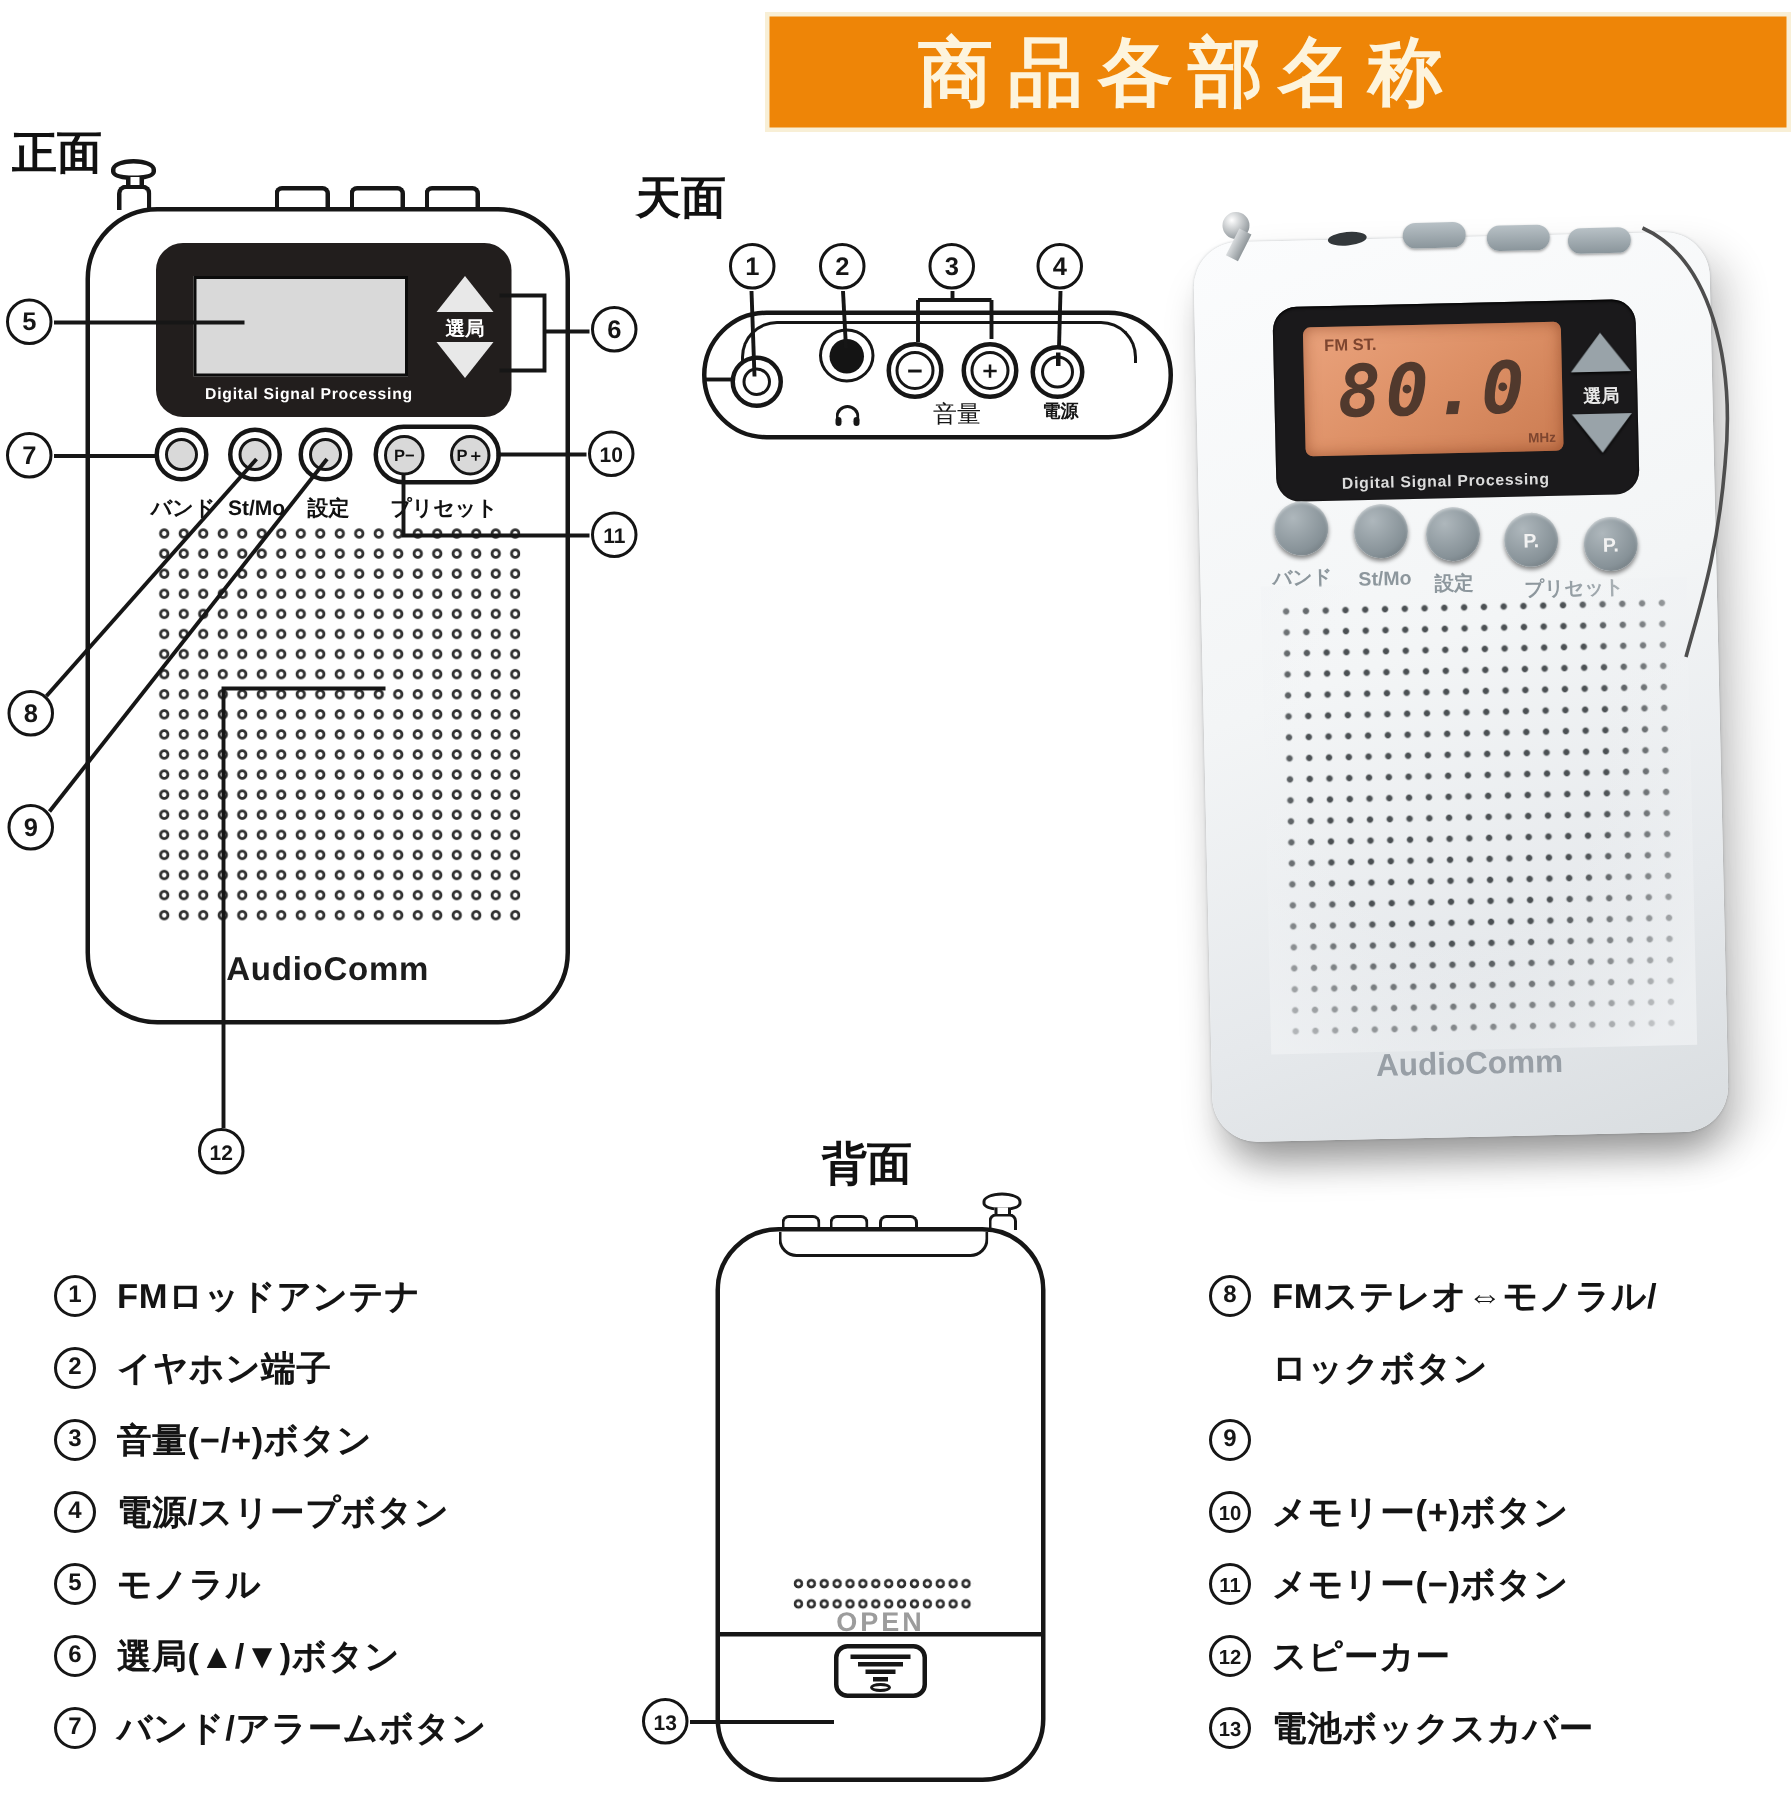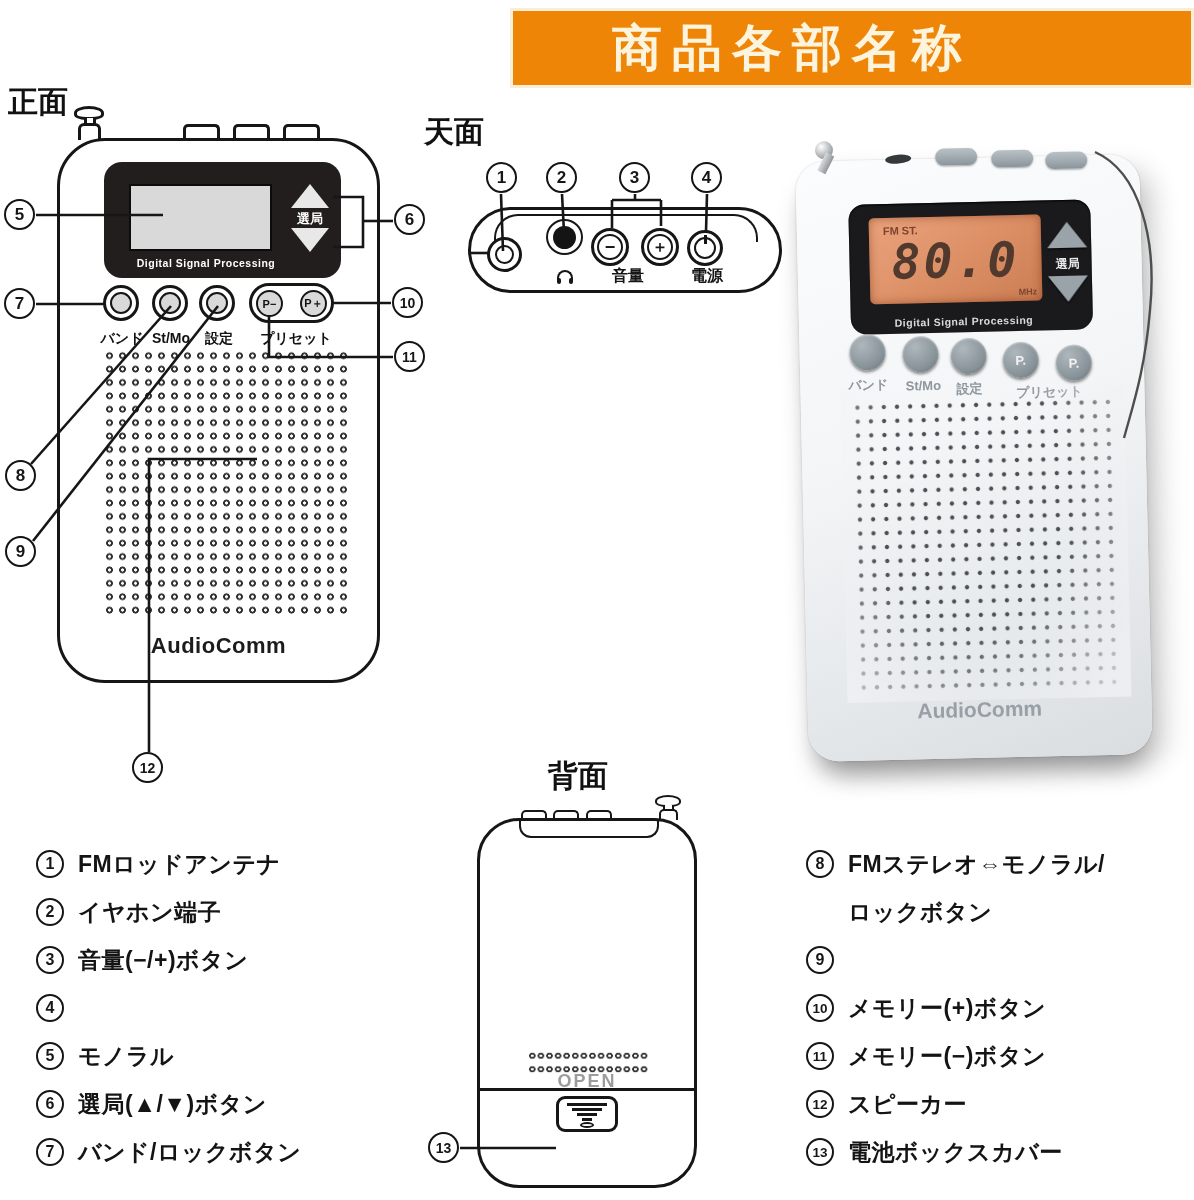--- a/index.html
+++ b/index.html
@@ -168,22 +168,22 @@
     <div class="ring" style="left:687px;top:230px;width:36px;height:36px;">
       <div class="in2" style="width:22px;height:22px;position:relative;">
         <span style="position:absolute;left:8px;top:-4px;width:3px;height:9px;background:#141414;"></span>
       </div>
     </div>
 
     <div class="abs" style="left:557px;top:270px;width:16px;height:11px;border:2.5px solid #161616;border-bottom:none;border-radius:9px 9px 0 0;">
       <span style="position:absolute;left:-2px;top:6px;width:4px;height:6px;background:#161616;border-radius:2px;"></span>
       <span style="position:absolute;right:-2px;top:6px;width:4px;height:6px;background:#161616;border-radius:2px;"></span>
     </div>
-    <div class="abs" style="left:612px;top:266px;width:52px;font-size:16px;font-weight:bold;">音量</div>
-    <div class="abs" style="left:681px;top:266px;width:52px;text-align:center;font-size:16px;font-weight:bold;">電源</div>
+    <div class="abs" style="left:612px;top:266px;width:52px;text-align:center;font-size:16px;font-weight:normal;">音量</div>
+    <div class="abs" style="left:681px;top:266px;width:52px;text-align:center;font-size:12px;font-weight:bold;">電源</div>
   </div>
 
   <div>
     <div class="photo">
 
       <div class="abs" style="left:20px;top:-20px;width:18px;height:18px;border-radius:50%;background:radial-gradient(circle at 35% 30%,#fff,#9aa0a4 70%,#6c7276);"></div>
       <div class="abs" style="left:26px;top:-8px;width:9px;height:20px;background:linear-gradient(90deg,#d9dcde,#8f969a);transform:rotate(28deg);"></div>
       <div class="abs" style="left:90px;top:-5px;width:26px;height:9px;border-radius:50%;background:#33383b;transform:rotate(-4deg);"></div>
       <div class="pill" style="left:140px;top:-10px;width:42px;"></div>
       <div class="pill" style="left:196px;top:-7px;width:42px;"></div>
@@ -294,32 +294,33 @@
     <div class="prow">
         <span class="pnum">2</span>
         <span class="ptext">イヤホン端子</span>
       </div>
     <div class="prow">
         <span class="pnum">3</span>
         <span class="ptext">音量(−/+)ボタン</span>
       </div>
     <div class="prow">
         <span class="pnum">4</span>
+        <span class="ptext">電源/スリープボタン</span>
       </div>
     <div class="prow">
         <span class="pnum">5</span>
         <span class="ptext">モノラル</span>
       </div>
     <div class="prow">
         <span class="pnum">6</span>
         <span class="ptext">選局(▲/▼)ボタン</span>
       </div>
     <div class="prow">
         <span class="pnum">7</span>
-        <span class="ptext">バンド/ロックボタン</span>
+        <span class="ptext">バンド/アラームボタン</span>
       </div>
   </div>
 
   <div class="plist" style="left:806px;top:840px;">
     <div class="prow">
         <span class="pnum">8</span>
         <span class="ptext">FMステレオ⇔モノラル/</span>
       </div>
     <div class="prow pcont">
         <span class="ptext">ロックボタン</span>

